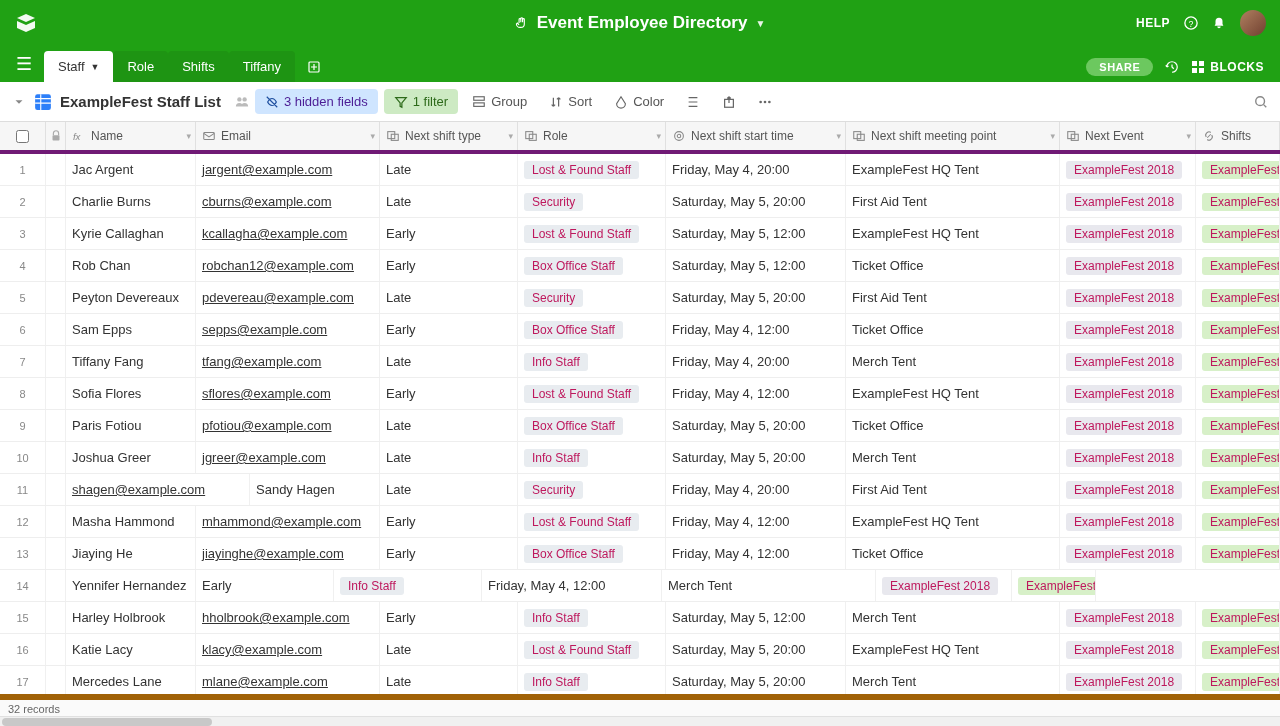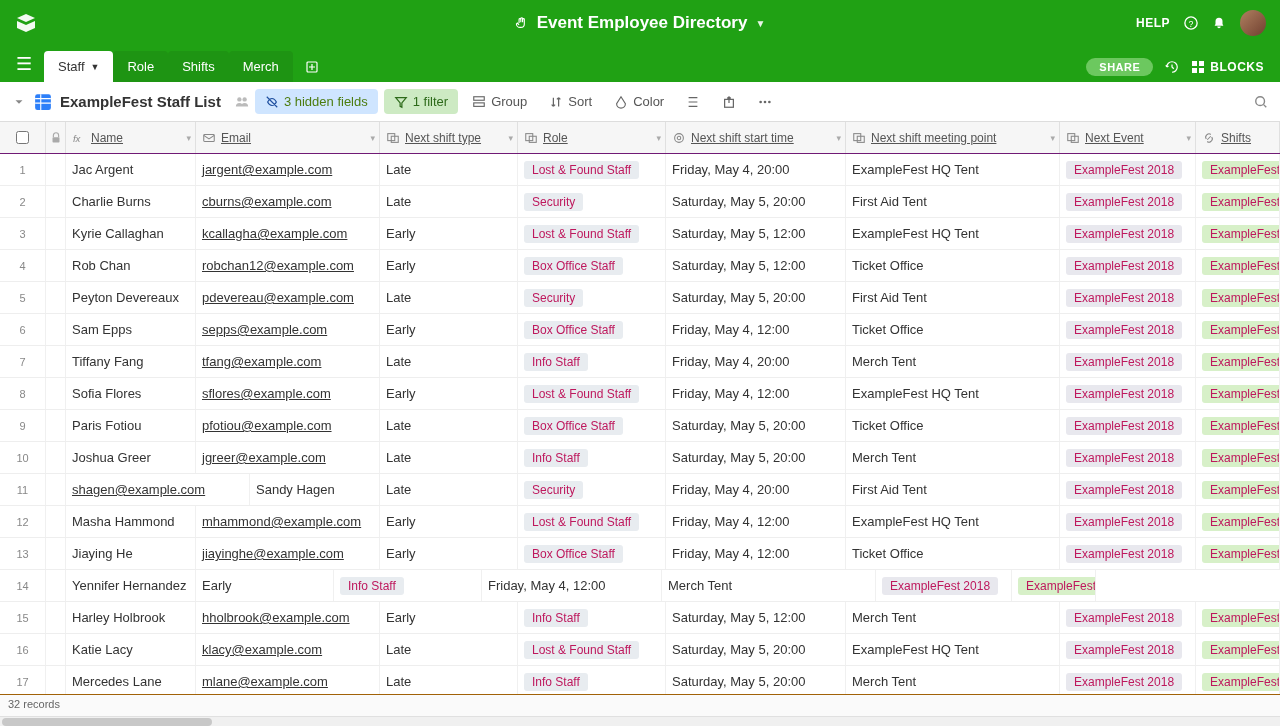--- a/index.html
+++ b/index.html
@@ -22,26 +22,26 @@
 .add-tab { color:#fff; padding:8px 10px; cursor:pointer; font-size:16px; }
 .tab-right { margin-left:auto; display:flex; align-items:center; gap:12px; color:#fff; padding-bottom:6px; padding-right:8px; }
 .share-btn { background:#6cc85f; color:#fff; padding:3px 13px; border-radius:20px; font-size:11px; font-weight:700; letter-spacing:.5px; cursor:pointer; }
 .blocks { display:flex; align-items:center; gap:5px; font-size:12px; font-weight:700; letter-spacing:.5px; cursor:pointer; }
 .toolbar { height:40px; border-bottom:1px solid #ddd; display:flex; align-items:center; padding:0 12px; gap:6px; }
 .tb-left { display:flex; align-items:center; gap:8px; }
 .grid-icon { width:18px; height:18px; color:#2d7ff9; }
 .view-name { font-size:15px; font-weight:600; margin-right:6px; }
 .people-icon { color:#aaa; font-size:14px; }
 .pill { padding:5px 10px; border-radius:4px; font-size:13px; display:flex; align-items:center; gap:5px; cursor:pointer; }
-.pill.blue { background:#cfe5ff; color:#4d7c0f; }
+.pill.blue { background:#cfe5ff; color:#4c1d95; }
 .pill.green { background:#cdeac3; color:#2d6a1a; }
 .tb-item { padding:5px 8px; font-size:13px; color:#555; display:flex; align-items:center; gap:5px; cursor:pointer; }
 .tb-right { margin-left:auto; display:flex; align-items:center; gap:10px; color:#777; }
 .grid { flex:1; overflow:hidden; position:relative; display:flex; flex-direction:column; }
-.header-row { display:flex; height:32px; border-bottom:1px solid #701a75; background:#f6f6f6; font-size:12px; color:#555;text-decoration:underline; }
+.header-row { display:flex; height:32px; border-bottom:4px solid #701a75; background:#f6f6f6; font-size:12px; color:#555; }
 .hcell { display:flex; align-items:center; padding:0 6px; border-right:1px solid #e0e0e0; gap:5px; position:relative; cursor:pointer; }
 .hcell .dd { position:absolute; right:4px; font-size:9px; color:#aaa; }
 .col-check { width:46px; justify-content:center; }
 .col-lock { width:20px; justify-content:center; color:#aaa; }
 .col-name { width:130px; }
 .col-email { width:184px; }
 .col-shift-type { width:138px; }
 .col-role { width:148px; }
 .col-start-time { width:180px; }
 .col-meeting { width:214px; }
@@ -57,21 +57,21 @@
 .email-cell span { text-decoration:underline; color:#333; }
 .shift-type-cell { width:138px; }
 .role-cell { width:148px; }
 .start-cell { width:180px; }
 .meeting-cell { width:214px; }
 .event-cell { width:136px; }
 .shifts-cell { width:84px; }
 .chip { background:#e8ecf0; padding:2px 8px; border-radius:3px; font-size:12px; color:#be185d; }
 .chip.event { background:#e8e8ee; }
 .chip.green { background:#d7f0c8; }
-.footer { height:22px; border-top:1px solid #a16207; font-size:11px; color:#666; padding:3px 8px; background:#fafafa; }
+.footer { height:22px; border-top:6px solid #a16207; font-size:11px; color:#666; padding:3px 8px; background:#fafafa; }
 .scroll-h { height:10px; background:#f0f0f0; border-top:1px solid #e0e0e0; }
 .scroll-h .thumb { width:210px; height:8px; background:#c8c8c8; border-radius:4px; margin:1px 0 0 2px; }
 .ico { width:14px; height:14px; flex-shrink:0; }
 svg { display:block; }
 </style>
 </head>
 <body>
 
 <div class="app">
 
@@ -106,21 +106,21 @@
           <span>Staff</span>
           <span class="caret">▼</span>
         </div>
         <div class="tab sub">
           <span>Role</span>
         </div>
         <div class="tab sub">
           <span>Shifts</span>
         </div>
         <div class="tab sub">
-          <span>Merch</span>
+          <span>Tiffany</span>
         </div>
       </div>
     <div class="add-tab">
       <svg width="14" height="14" viewBox="0 0 14 14">
           <rect x="2" y="2" width="10" height="10" fill="none" stroke="#fff" stroke-width="1.2" rx="1"></rect>
           <path d="M7 4v6M4 7h6" stroke="#fff" stroke-width="1.2"></path>
         </svg>
     </div>
     <div class="tab-right">
       <span class="share-btn">SHARE</span>

